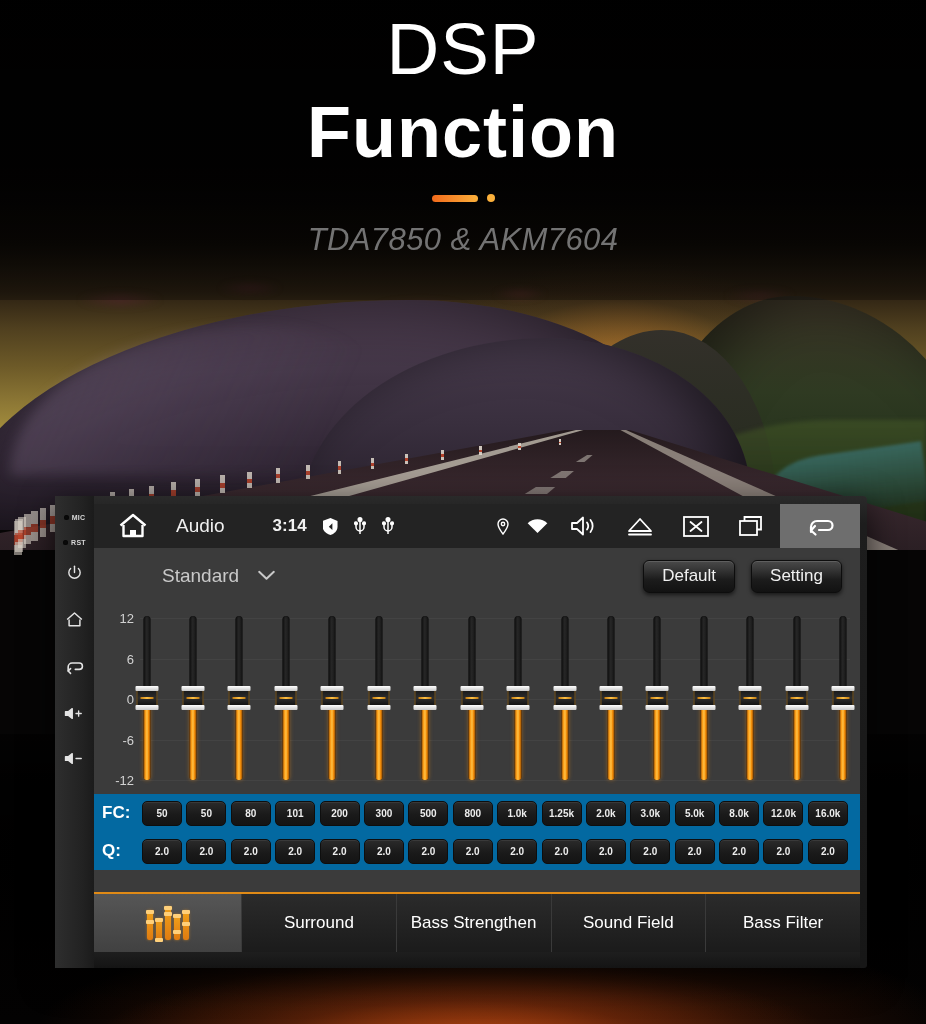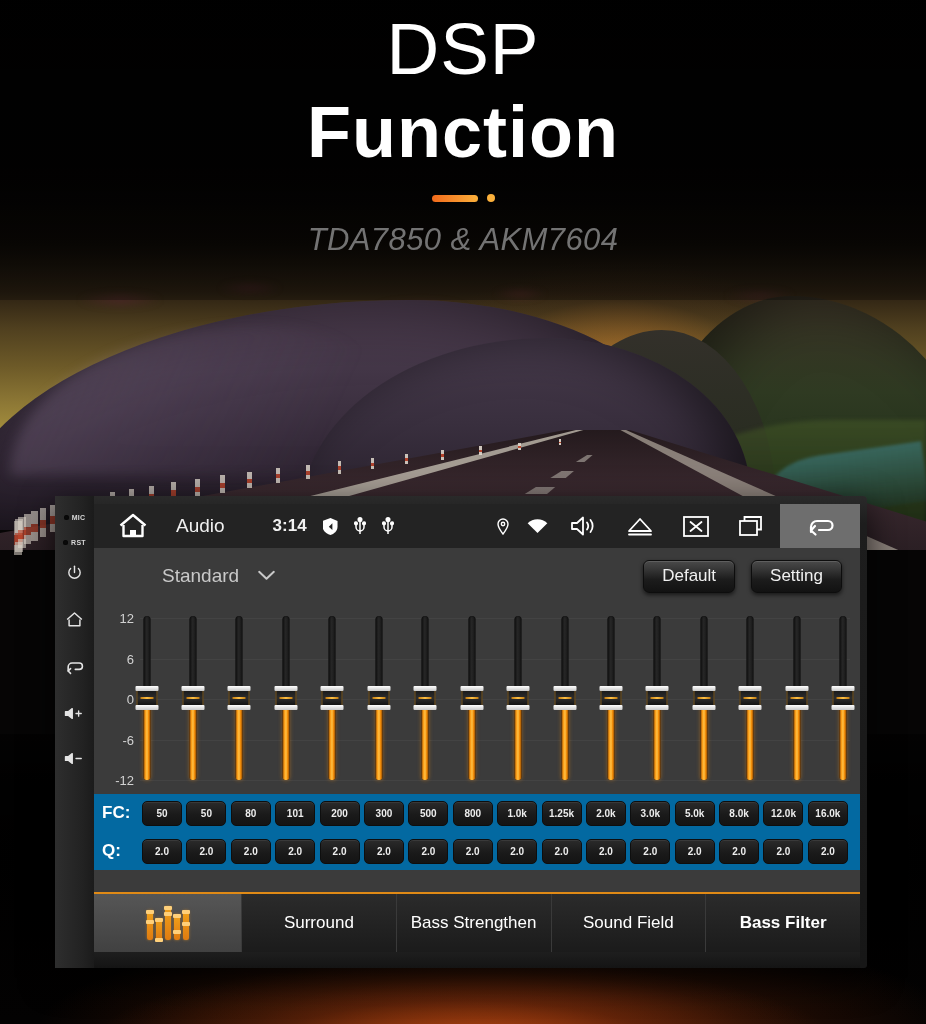--- a/index.html
+++ b/index.html
@@ -269,21 +269,21 @@
     border-top:2px solid #e08a16;
     display:flex; background:#1e1e1e;
   }
   .tab {
     flex:1; display:flex; align-items:center; justify-content:center;
     color:#ffffff; font-size:17px;
     background:linear-gradient(to bottom,#2b2b2b,#1b1b1b);
     border-right:1px solid #3a3a3a;
   }
   .tab.active { background:linear-gradient(to bottom,#565656,#414141); flex:0 0 148px; }
-  .tab:last-child { border-right:none;font-weight:bold; }
+  .tab:last-child { border-right:none; }
   .eqicon { display:flex; align-items:flex-end; gap:3px; height:34px; }
   .eqicon i {
     display:block; width:6px; border-radius:2px; position:relative;
     background:linear-gradient(to bottom,#f0a31c,#e07b10);
     box-shadow:0 0 3px rgba(255,160,30,0.5);
   }
   .eqicon i::after {
     content:""; position:absolute; left:-1px; width:8px; height:4px; border-radius:1px;
     background:#ffd07a;
   }

